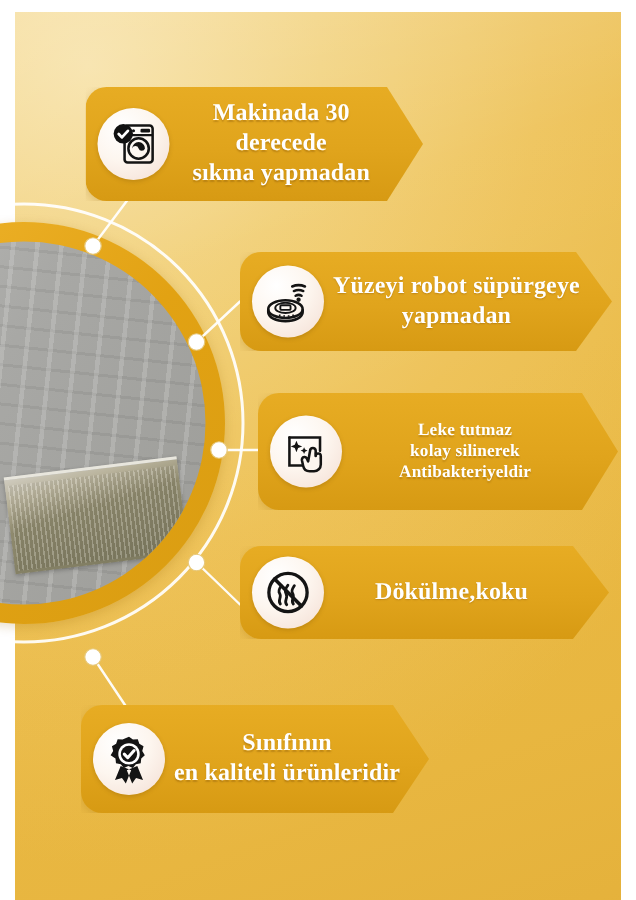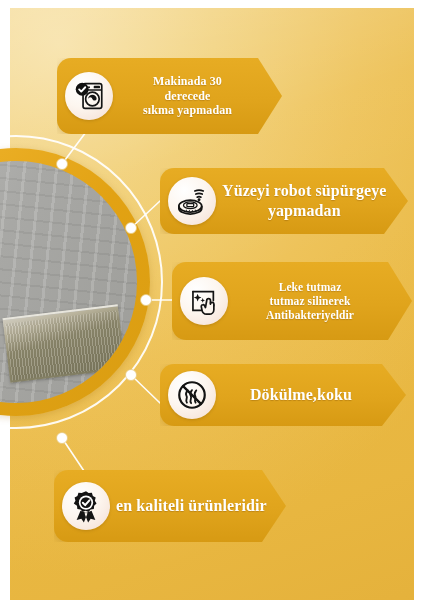--- a/index.html
+++ b/index.html
@@ -154,21 +154,21 @@
     font-size: 16px;
     line-height: 1.24;
     letter-spacing: .1px;
     text-shadow: 0 1px 1px rgba(140,90,10,0.40);
     padding: 0 26px 0 6px;
   }
   .badge-text .ln { display: block; white-space: nowrap; }
 
   
   #badge-1 { left: 57px;  top: 58px;  width: 225px; height: 76px; }
-  #badge-1 .badge-text { font-size: 12px; }
+  #badge-1 .badge-text { font-size: 16px; }
   #badge-2 { left: 160px; top: 168px; width: 248px; height: 66px; }
   #badge-3 { left: 172px; top: 262px; width: 240px; height: 78px; }
   #badge-3 .badge-text { font-size: 11.5px; }
   #badge-4 { left: 160px; top: 364px; width: 246px; height: 62px; }
   #badge-5 { left: 54px;  top: 470px; width: 232px; height: 72px; }
 </style>
 </head>
 <body>
 
 <div id="page">
@@ -257,21 +257,21 @@
         <path d="M7 9h24v10.5" fill="none" stroke="#141414" stroke-width="2" stroke-linecap="round"></path>
         <path d="M7 9v22h20" fill="none" stroke="#141414" stroke-width="2" stroke-linecap="round"></path>
         <path d="M12.5 11.5l1.3 3.2 3.2 1.3-3.2 1.3-1.3 3.2-1.3-3.2-3.2-1.3 3.2-1.3z" fill="#141414"></path>
         <path d="M18.5 16.6l.8 1.9 1.9.8-1.9.8-.8 1.9-.8-1.9-1.9-.8 1.9-.8z" fill="#141414"></path>
         <path d="M23.2 19.4c0-1.2 1-2.2 2.2-2.2s2.2 1 2.2 2.2v4.2c0-1.1.9-2 2-2s2 .9 2 2v6.6c0 2.9-2.4 5.3-5.3 5.3h-3.4c-2.5 0-4.6-1.7-5.1-4.1l-1-4.6c-.2-1.1.5-2.2 1.6-2.4 .9-.2 1.8.3 2.2 1.1l1.1 2.2z" fill="#fdf6ef" stroke="#141414" stroke-width="2" stroke-linejoin="round"></path>
         <path d="M27.6 23.6v-2.4M31.6 25.8v-1.6" fill="none" stroke="#141414" stroke-width="1.5" stroke-linecap="round"></path>
       </svg>
     </div>
     <div class="badge-text">
       <span class="ln">Leke tutmaz</span>
-      <span class="ln">tutmaz silinerek</span>
+      <span class="ln">kolay silinerek</span>
       <span class="ln">Antibakteriyeldir</span>
     </div>
   </div>
 
   <div class="badge" id="badge-4">
     <div class="badge-icon">
       <svg viewBox="0 0 40 40" width="34" height="34">
         <circle cx="20" cy="20" r="15" fill="none" stroke="#141414" stroke-width="2.6"></circle>
         <g fill="none" stroke="#141414" stroke-width="2.2" stroke-linecap="round">
           <path d="M14 29c-2.6-3 1.6-5 -.6-8.4 -1.6-2.4 .6-4.6 1.4-6"></path>
@@ -290,17 +290,18 @@
     <div class="badge-icon">
       <svg viewBox="0 0 40 40" width="34" height="34">
         <path d="M13.5 25.5l-4.5 11 5.5-1.6 3 4.4 4.2-10.4zM26.5 25.5l4.5 11-5.5-1.6-3 4.4-4.2-10.4z" fill="#141414"></path>
         <path d="M20 2.6l3.1 2.2 3.8-.3 1.2 3.6 3.3 1.9-1 3.7 2 3.3-2.8 2.6-.4 3.8-3.8.7-2.4 3-3.5-1.6-3.5 1.6-2.4-3-3.8-.7-.4-3.8L5.6 17l2-3.3-1-3.7 3.3-1.9 1.2-3.6 3.8.3z" fill="#141414"></path>
         <circle cx="20" cy="16" r="8.4" fill="#ffffff"></circle>
         <circle cx="20" cy="16" r="6.4" fill="#141414"></circle>
         <path d="M16.3 16.2l2.7 2.8 5-5.6" fill="none" stroke="#ffffff" stroke-width="2.4" stroke-linecap="round" stroke-linejoin="round"></path>
       </svg>
     </div>
     <div class="badge-text">
+      <span class="ln">Sınıfının</span>
       <span class="ln">en kaliteli ürünleridir</span>
     </div>
   </div>
 
 </div>
 
 </body></html>

